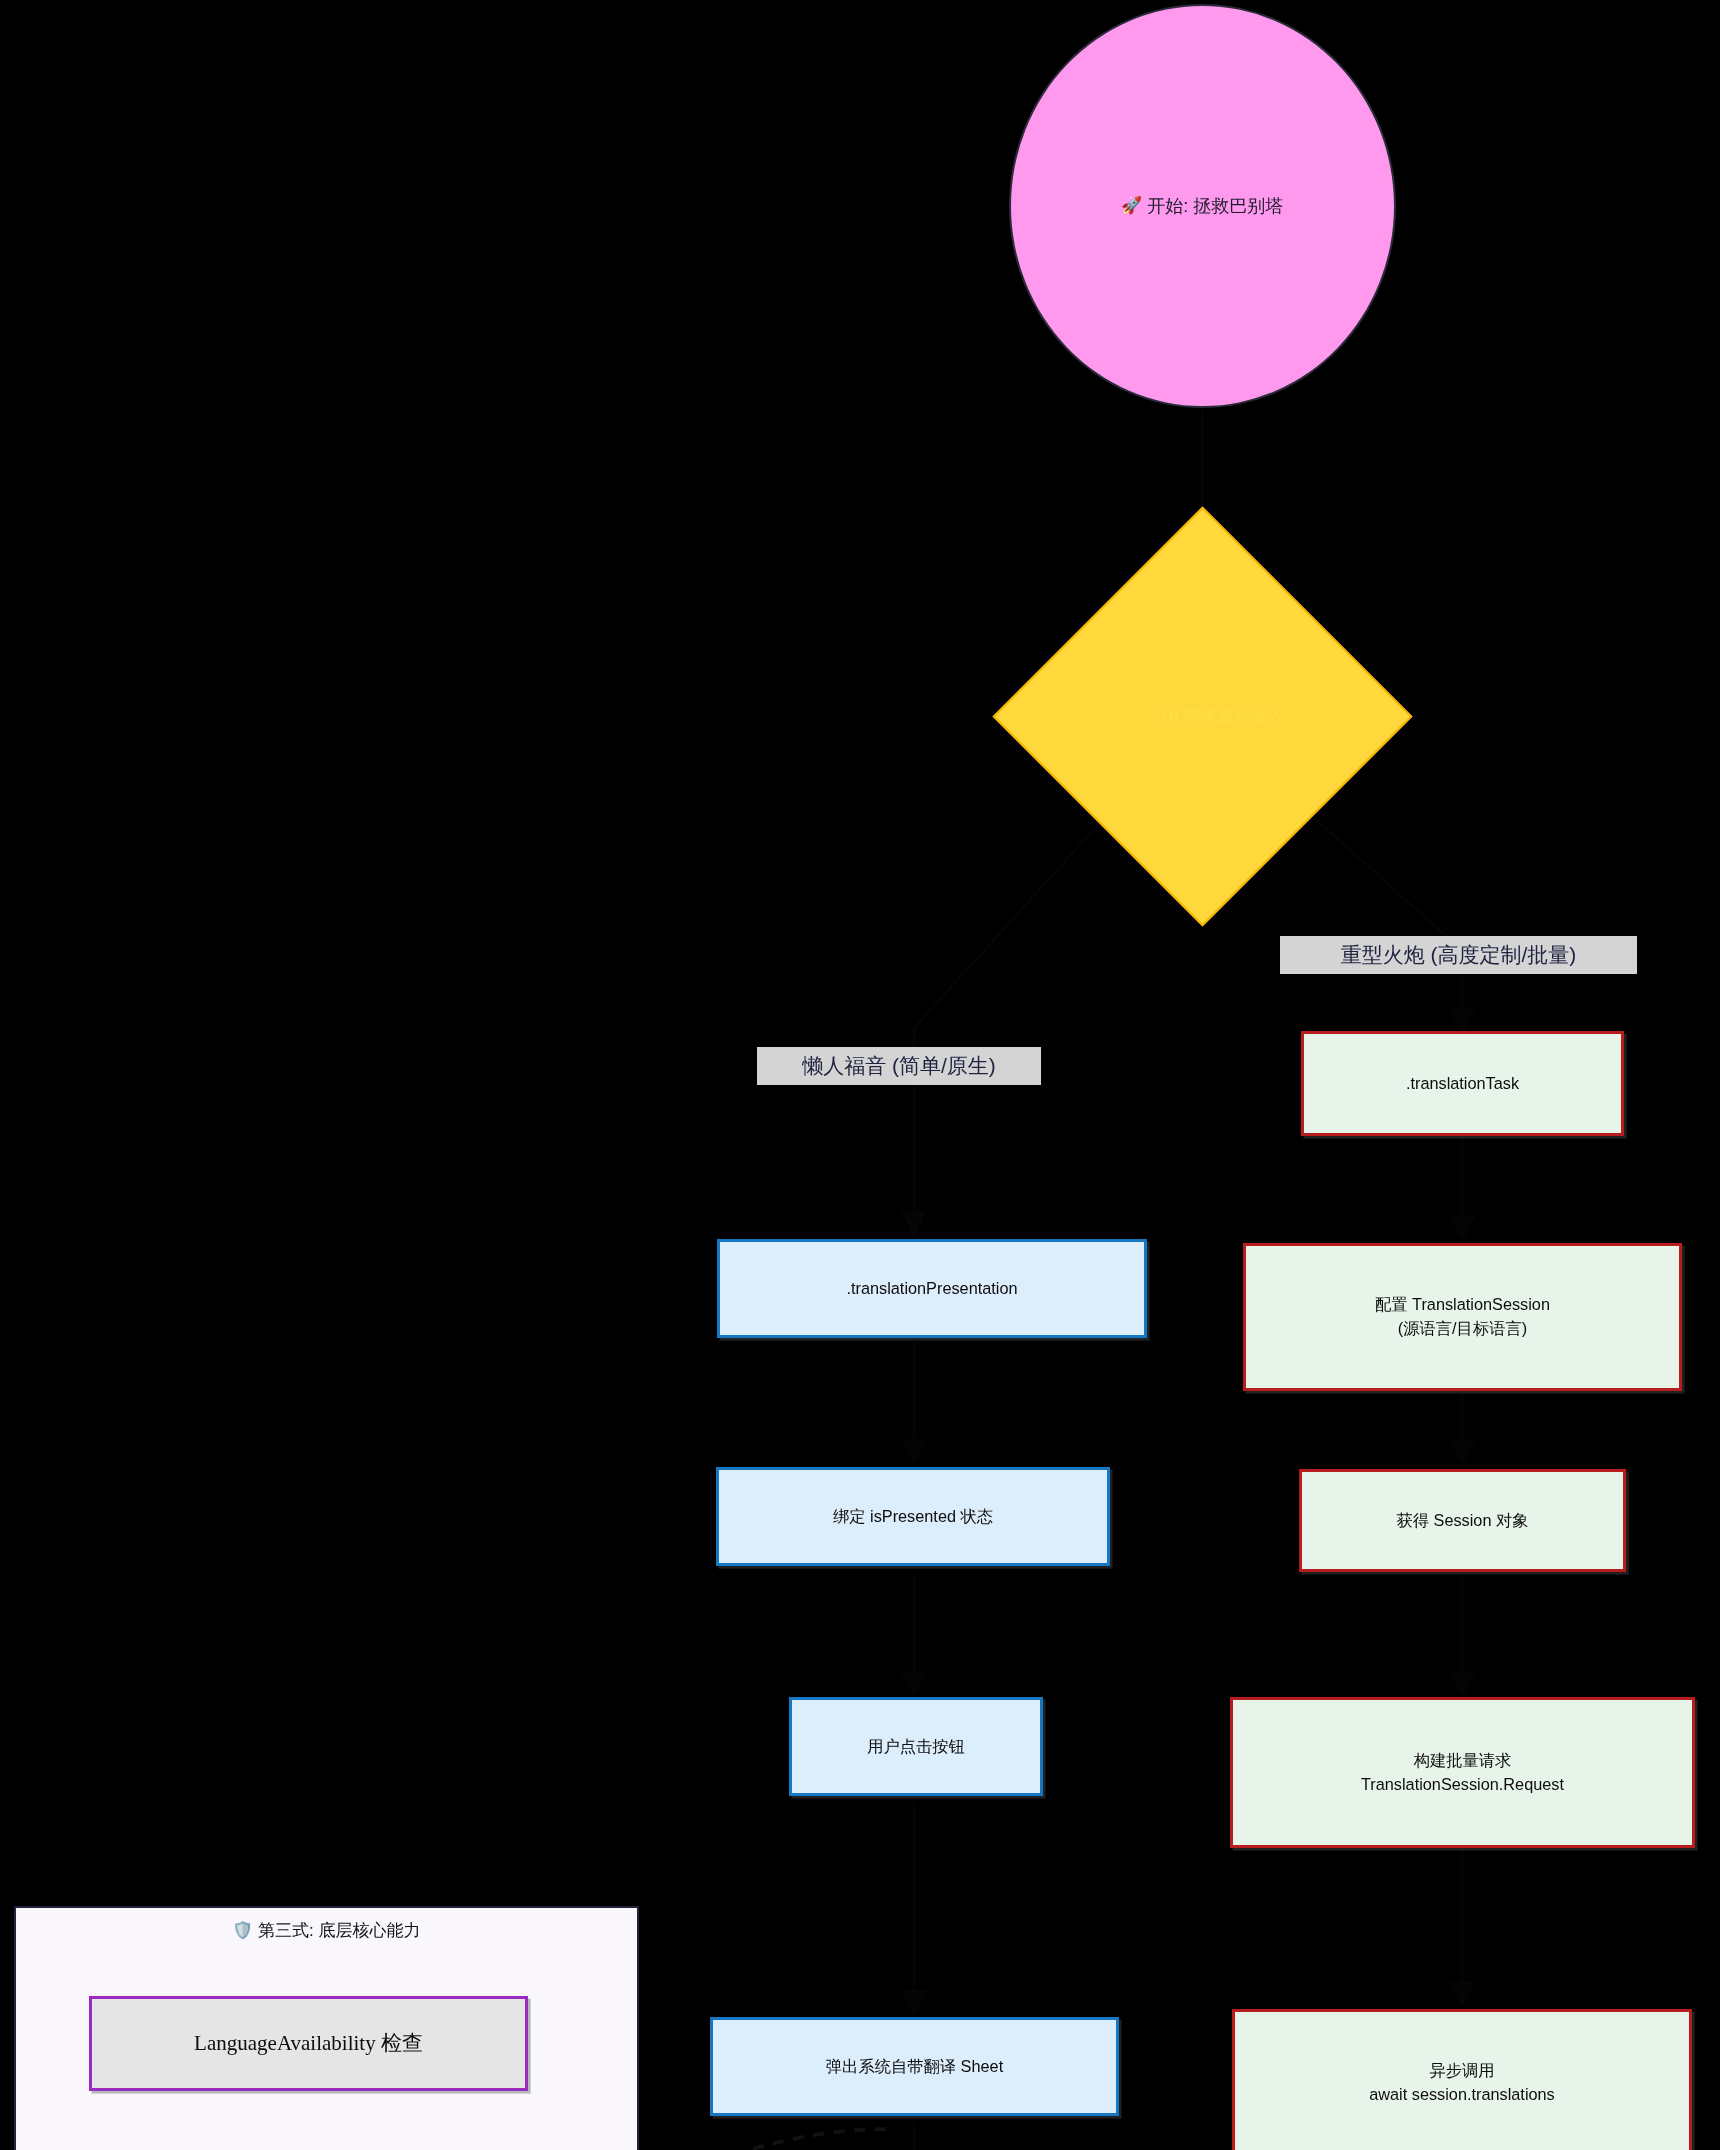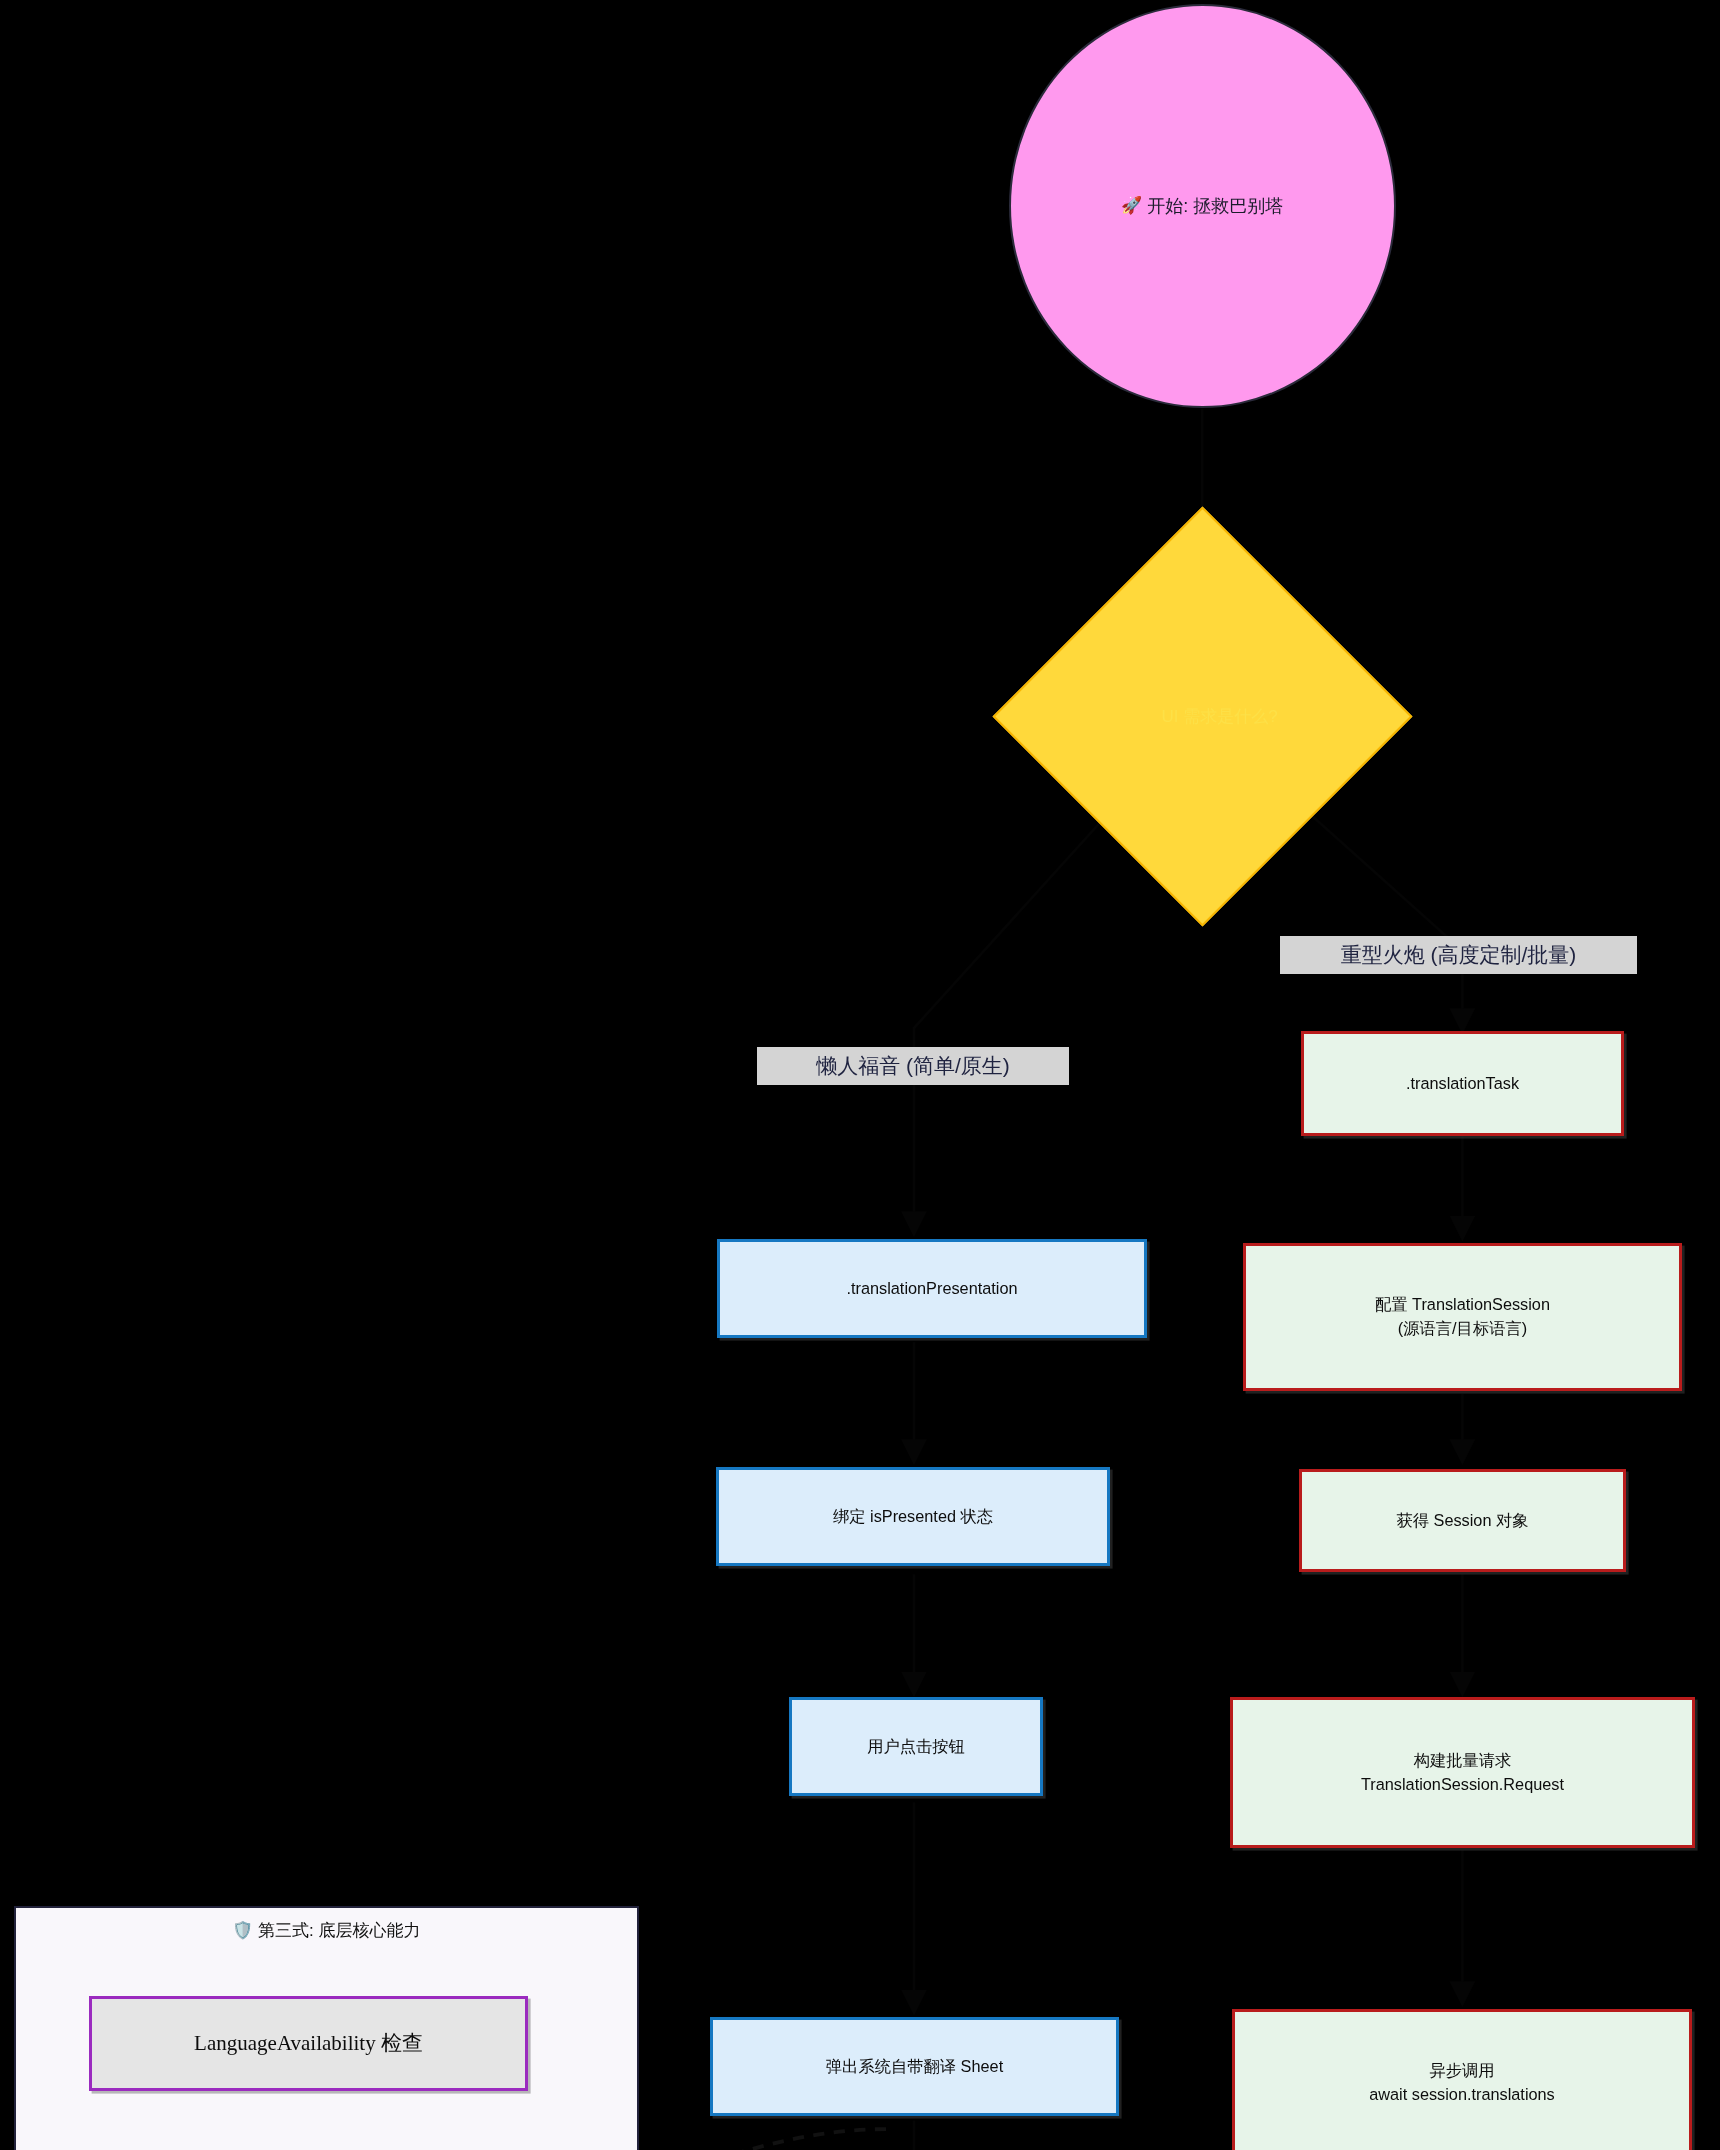--- a/index.html
+++ b/index.html
@@ -173,21 +173,21 @@
   <div class="node start-node" style="left:1009px; top:4.3px; width:387px; height:404px;">
     <span class="emoji">🚀</span>
       <span>开始: 拯救巴别塔</span>
   </div>
 
   <div class="decision-wrap" style="left:1054px; top:568px; width:297px; height:297px;">
     <div class="decision-shape"></div>
     <div class="decision-label">UI 需求是什么?</div>
   </div>
 
-  <div class="edge-label" style="left:757px; top:1047px; width:312px; height:38px;">懒人福音 (简单/原生)</div>
+  <div class="edge-label" style="left:757px; top:1047px; width:284px; height:38px;">懒人福音 (简单/原生)</div>
 
   <div class="edge-label" style="left:1280px; top:936px; width:357px; height:38px;">重型火炮 (高度定制/批量)</div>
 
   <div class="node blue-node" style="left:697px; top:1239px; width:430px; height:99px;margin-left:20px;">.translationPresentation</div>
 
   <div class="node blue-node" style="left:716px; top:1467px; width:394px; height:99px;">绑定 isPresented 状态</div>
 
   <div class="node blue-node" style="left:789px; top:1697px; width:254px; height:99px;">用户点击按钮</div>
 
   <div class="node blue-node" style="left:710px; top:2017px; width:409px; height:99px;">弹出系统自带翻译 Sheet</div>

